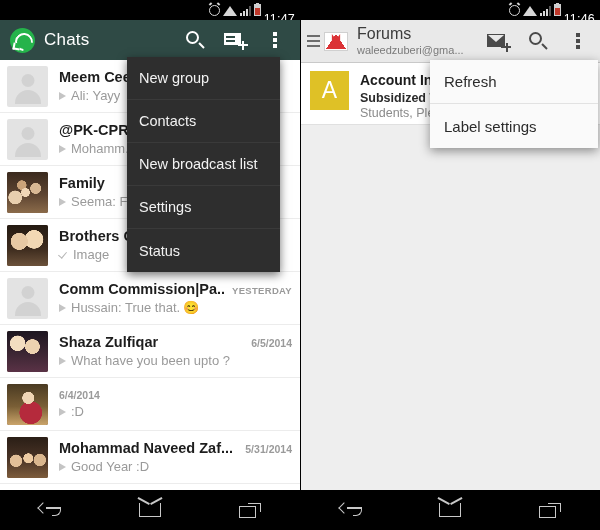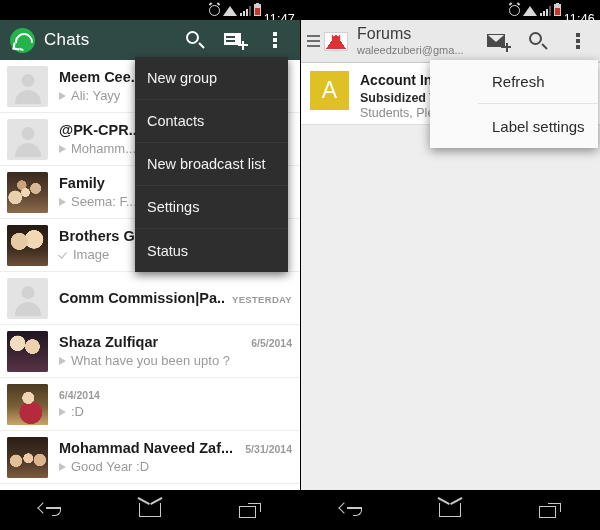--- a/index.html
+++ b/index.html
@@ -183,21 +183,21 @@
     transform: rotate(40deg);
   }
   .tri {
     width: 0; height: 0; flex: 0 0 auto;
     border-top: 4.5px solid transparent; border-bottom: 4.5px solid transparent;
     border-left: 7px solid #c4c4c4;
   }
 
   
   .wa-menu {
-    position: absolute; top: 57px; left: 135px; width: 153px;
+    position: absolute; top: 57px; left: 127px; width: 153px;
     background: #2e2e2e; z-index: 40;
     box-shadow: 0 3px 9px rgba(0,0,0,.55);
   }
   .wa-menu .mi {
     height: 43px; display: flex; align-items: center;
     padding-left: 12px; color: #f2f2f2; font-size: 14.5px;
     border-bottom: 1px solid #3a3a3a;
   }
   .wa-menu .mi:last-child { border-bottom: none; }
 
@@ -277,21 +277,20 @@
   
   .gm-menu {
     position: absolute; top: 60px; left: 129px; width: 168px;
     background: #fafafa; z-index: 40;
     box-shadow: 0 3px 10px rgba(0,0,0,.42);
   }
   .gm-menu .mi {
     height: 44px; display: flex; align-items: center;
     padding-left: 14px; color: #2b2b2b; font-size: 15px;
     border-bottom: 1px solid #e2e2e2;
-    margin-left: 48px;
   }
   .gm-menu .mi:last-child { border-bottom: none; }
 
   
   .navbar {
     position: absolute; left: 0; bottom: 0; width: 100%; height: 40px;
     background: #000; display: flex; align-items: center; justify-content: space-around;
     z-index: 60;
   }
   .nav-btn { width: 58px; height: 30px; display: flex; align-items: center; justify-content: center; }
@@ -447,20 +446,24 @@
           </div>
         </div>
       </div>
 
       <div class="chat-row">
         <div class="avatar ph"></div>
         <div class="row-body">
           <div class="row-line1">
             <span class="row-name">Comm Commission|Pa...</span>
             <span class="row-time small">YESTERDAY</span>
+          </div>
+          <div class="row-line2">
+            <span class="tri"></span>
+            <span class="txt">Hussain: True that. 😊</span>
           </div>
         </div>
       </div>
 
       <div class="chat-row">
         <div class="avatar photo">
           <span class="p1" style="background:
             radial-gradient(circle at 26% 30%, #f3ddc0 0 18%, transparent 19%),
             radial-gradient(circle at 62% 38%, #edd2b0 0 20%, transparent 21%),
             linear-gradient(#1d1620, #3c2633 55%, #5a3246)"></span>

